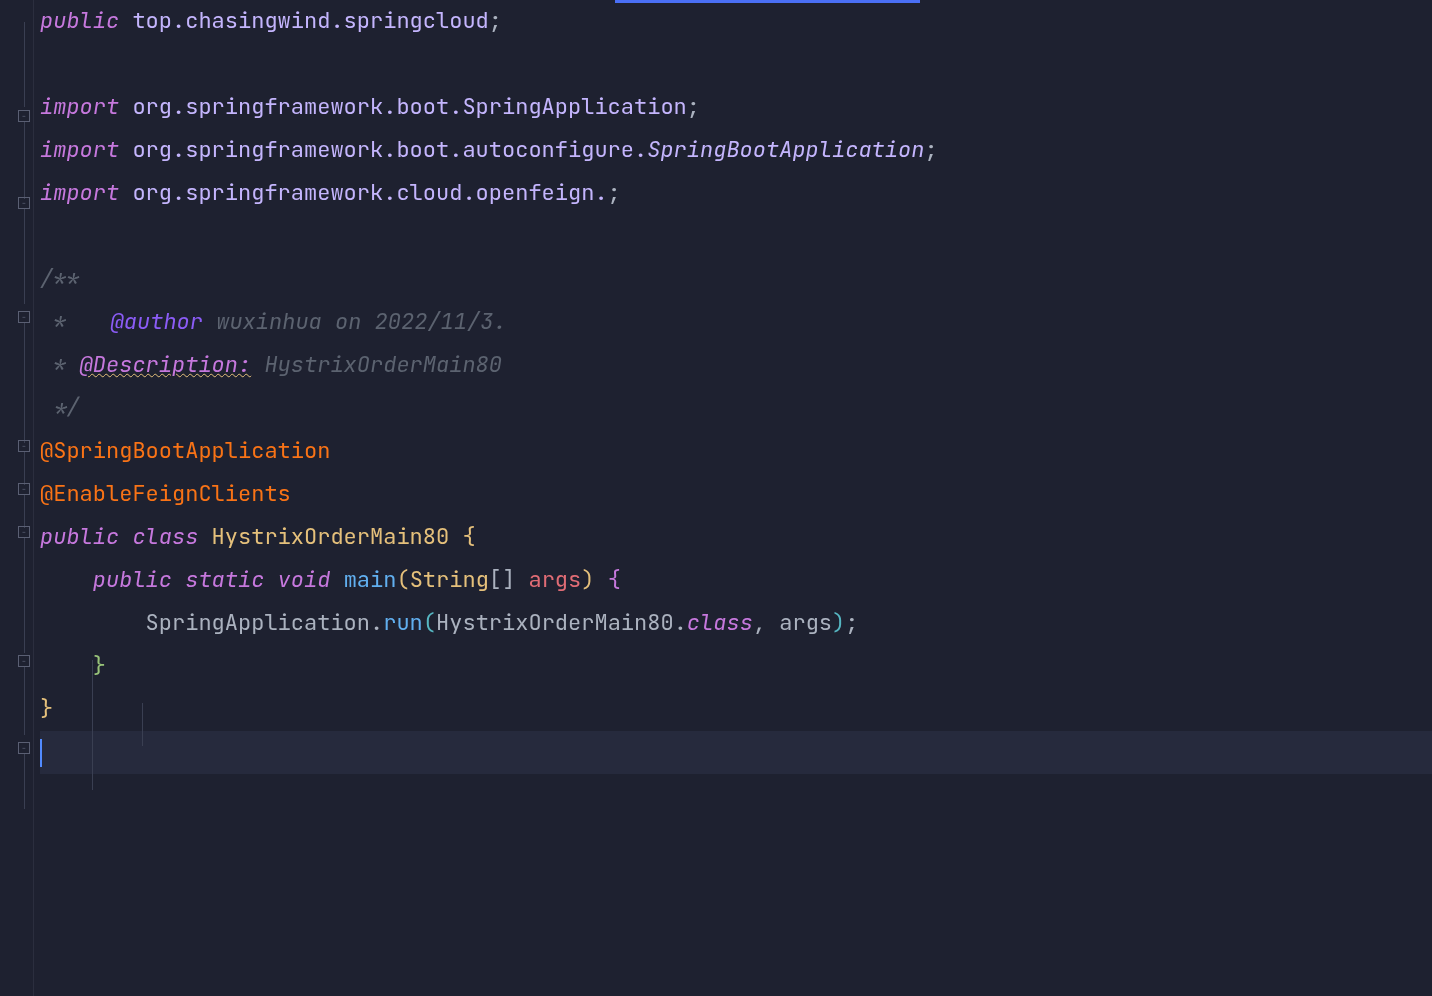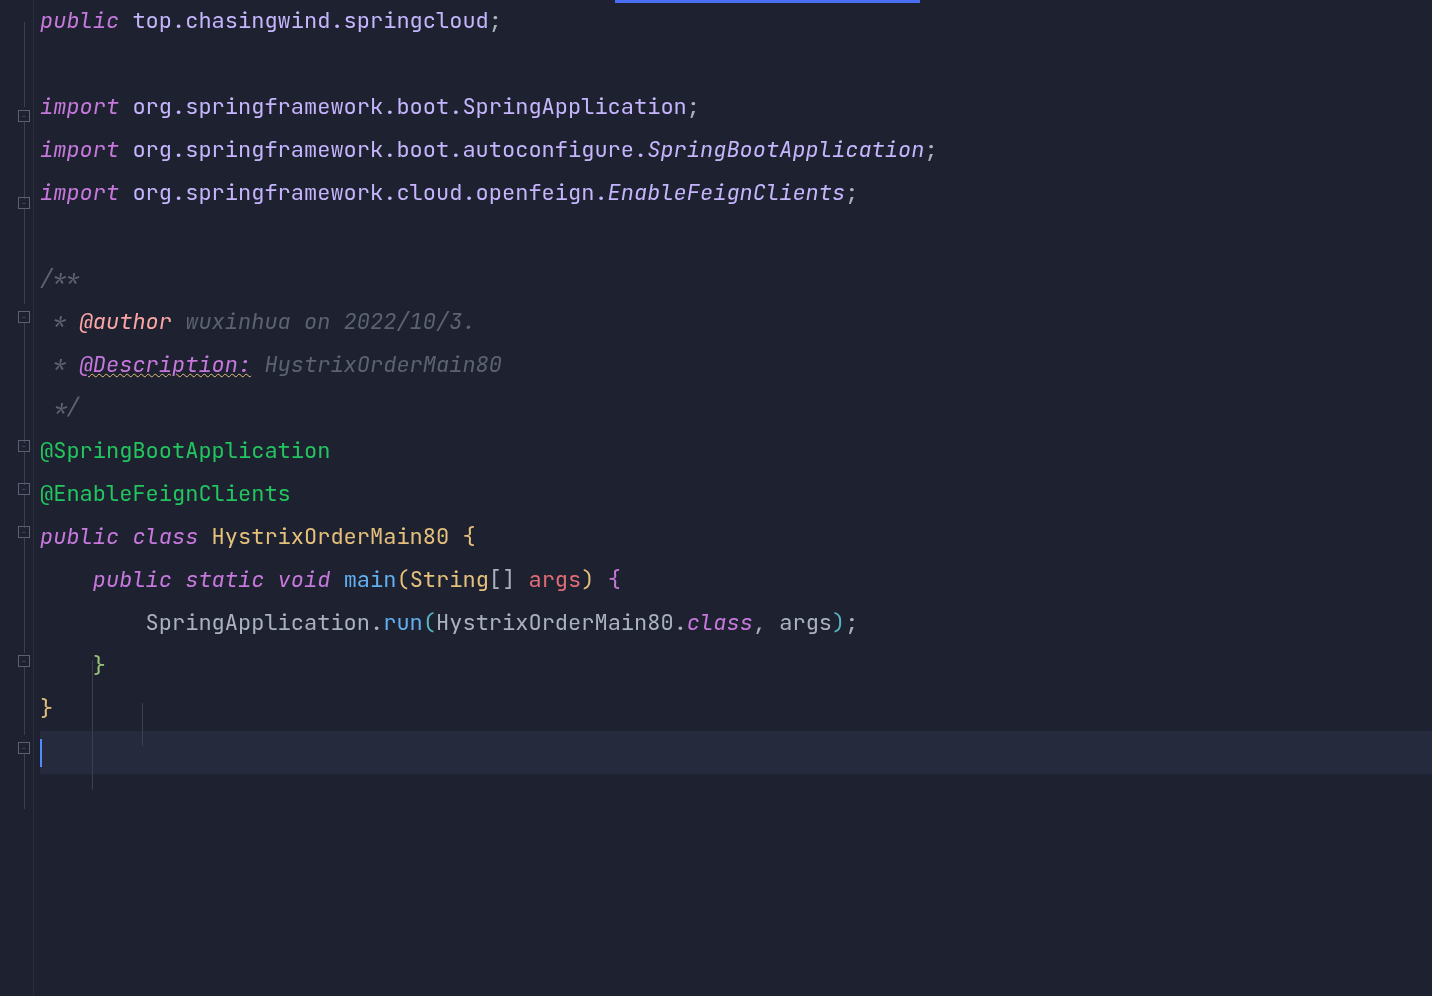--- a/index.html
+++ b/index.html
@@ -62,28 +62,28 @@
   .code-line {
     white-space: pre;
     height: 43px;
     display: flex;
     align-items: center;
   }
   .kw-purple { color: #c678dd; font-style: italic; }
   .pkg-path { color: #c4b5fd; }
   .semi { color: #abb2bf; }
   .comment { color: #5c6370; font-style: italic; }
-  .doc-tag { color: #fca5a5; font-style: italic; }
+  .doc-tag { color: #8b5cf6; font-style: italic; margin-left: 31px; }
   .doc-tag-warn {
     color: #c678dd;
     font-style: italic;
     text-decoration: underline wavy #e5c07b;
     text-decoration-thickness: 1px;
   }
-  .annotation { color: #22c55e; }
+  .annotation { color: #f97316; }
   .class-name { color: #e5c07b; }
   .method-name { color: #61afef; }
   .param-type { color: #e5c07b; }
   .param-name { color: #e06c75; }
   .brace-yellow { color: #e5c07b; }
   .brace-purple { color: #c678dd; }
   .brace-green { color: #98c379; }
   .paren-yellow { color: #e5c07b; }
   .paren-blue { color: #56b6c2; }
   .kw-italic { color: #c678dd; font-style: italic; }
@@ -135,27 +135,27 @@
     <div class="indent-guide" style="left:108px;top:703px;height:43px;"></div>
 
     <div class="code-line"><span class="kw-purple">public</span><span class="pkg-path"> top.chasingwind.springcloud</span><span class="semi">;</span></div>
 
     <div class="code-line"></div>
 
     <div class="code-line"><span class="kw-purple">import</span><span class="pkg-path"> org.springframework.boot.SpringApplication</span><span class="semi">;</span></div>
 
     <div class="code-line"><span class="kw-purple">import</span><span class="pkg-path"> org.springframework.boot.autoconfigure.</span><span class="pkg-path" style="font-style:italic">SpringBootApplication</span><span class="semi">;</span></div>
 
-    <div class="code-line"><span class="kw-purple">import</span><span class="pkg-path"> org.springframework.cloud.openfeign.</span><span class="pkg-path" style="font-style:italic">EnableFeignClients</span><span class="semi">;</span></div>
+    <div class="code-line"><span class="kw-purple">import</span><span class="pkg-path"> org.springframework.cloud.openfeign.</span><span class="semi">;</span></div>
 
     <div class="code-line"></div>
 
     <div class="code-line"><span class="comment">/**</span></div>
 
-    <div class="code-line"><span class="comment"> * </span><span class="doc-tag">@author</span><span class="comment"> wuxinhua on 2022/10/3.</span></div>
+    <div class="code-line"><span class="comment"> * </span><span class="doc-tag">@author</span><span class="comment"> wuxinhua on 2022/11/3.</span></div>
 
     <div class="code-line"><span class="comment"> * </span><span class="doc-tag-warn">@Description:</span><span class="comment"> HystrixOrderMain80</span></div>
 
     <div class="code-line"><span class="comment"> */</span></div>
 
     <div class="code-line"><span class="annotation">@SpringBootApplication</span></div>
 
     <div class="code-line"><span class="annotation">@EnableFeignClients</span></div>
 
     <div class="code-line"><span class="kw-purple">public</span><span class="kw-purple"> class</span><span class="class-name"> HystrixOrderMain80 </span><span class="brace-yellow">{</span></div>

